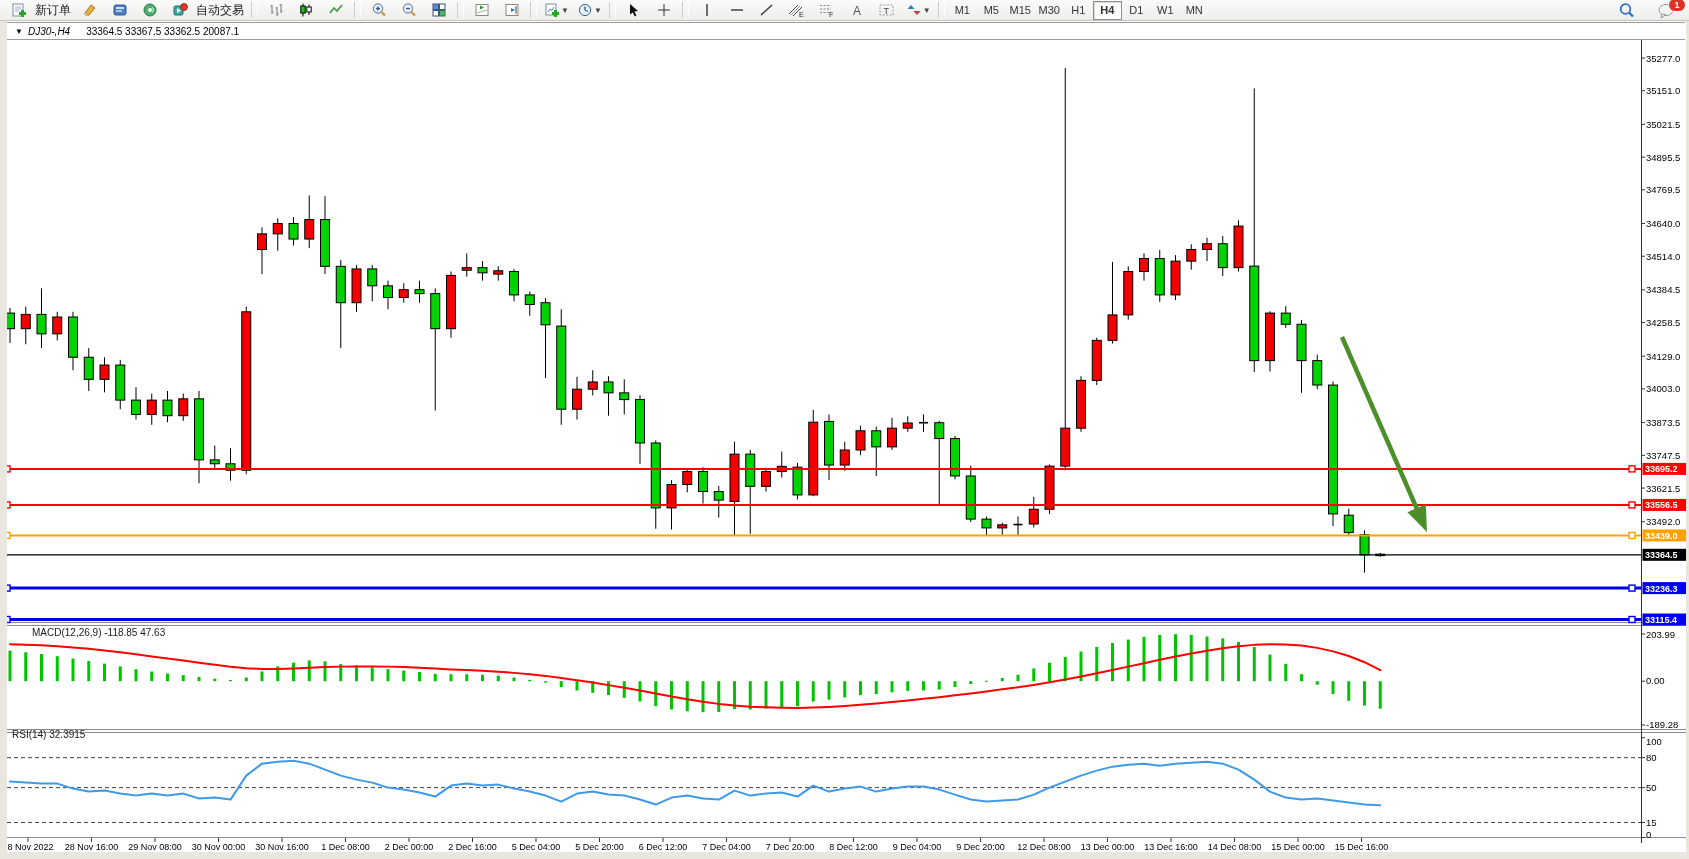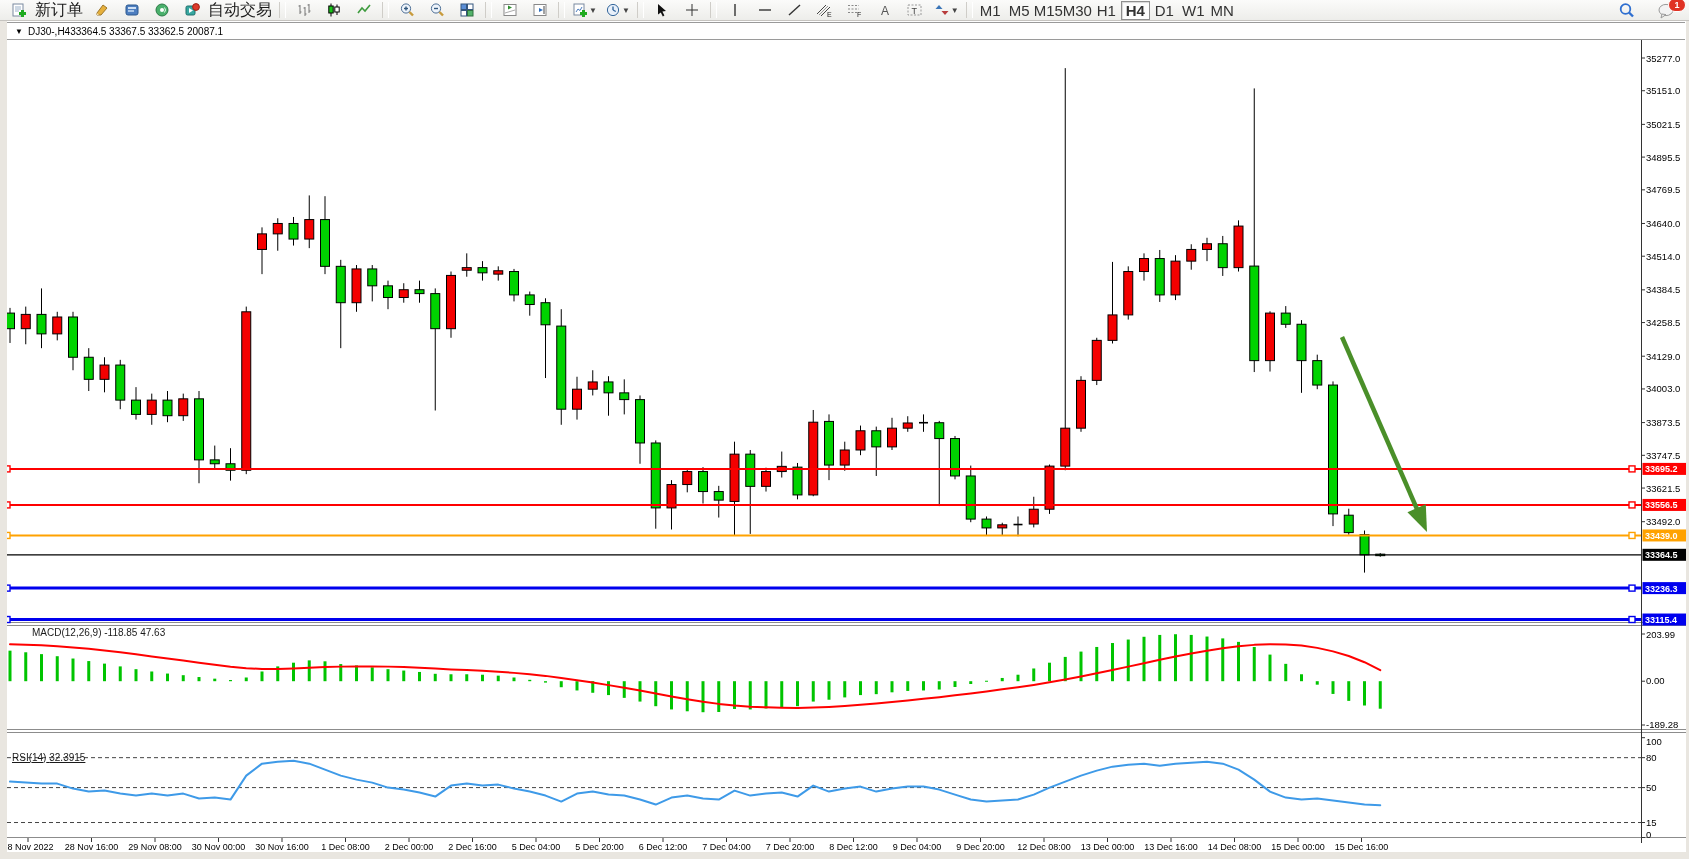--- a/index.html
+++ b/index.html
@@ -3,34 +3,34 @@
 <meta charset="utf-8">
 <style>
   html,body{margin:0;padding:0;background:#FFFFFF;width:1689px;height:859px;position:relative;
             font-family:"Liberation Sans",sans-serif;-webkit-font-smoothing:antialiased;overflow:hidden;}
   
   .toolbar{position:absolute;left:0;top:0;width:1689px;height:21px;background:linear-gradient(#fbfbfa,#ededea);
            border-bottom:1px solid #c6c4c0;display:flex;align-items:center;padding-left:4px;box-sizing:border-box;z-index:20;}
   .tbtn{height:18px;min-width:22px;display:inline-flex;align-items:center;justify-content:center;
         padding:0 2px;margin:0 1px;border:1px solid transparent;border-radius:2px;cursor:default;}
   .tbtn svg{display:block}
-  .tlabel{font-size:16px;color:#1a1a1a;margin:0 4px 0 1px;white-space:nowrap;}
+  .tlabel{font-size:12px;color:#1a1a1a;margin:0 4px 0 1px;white-space:nowrap;}
   .sep{width:5px;height:16px;margin:0 3px;border-left:1px solid #cfcdc8;border-right:1px solid #ffffff;}
-  .tf{font-size:15px;color:#333;width:27px;height:17px;display:inline-flex;align-items:center;justify-content:center;
+  .tf{font-size:11px;color:#333;width:27px;height:17px;display:inline-flex;align-items:center;justify-content:center;
       margin:0;border:1px solid transparent;}
   .tf.active{background:#fdfdfd;border:1px solid #8f8f8f;box-shadow:inset 1px 1px 1px rgba(0,0,0,.15);font-weight:bold;}
   .tb-right{position:absolute;right:8px;top:1px;display:flex;align-items:center;}
   .badge{position:absolute;top:-4px;right:-7px;background:#e03224;color:#fff;border-radius:8px;min-width:12px;height:12px;
          font-size:9px;font-weight:bold;display:flex;align-items:center;justify-content:center;padding:0 2px;border:1px solid #fff;}
   .chat-wrap{position:relative;margin-left:10px;}
   
   .title-strip{position:absolute;left:7px;top:22px;width:1678px;height:16px;background:#ffffff;border-top:1px solid #9a9a9a;
                border-bottom:1px solid #9a9a9a;z-index:6;display:flex;align-items:center;font-size:10px;color:#000;}
   .title-strip .tri{font-size:8px;margin:0 5px 0 8px;color:#000;}
-  .title-strip .sym{margin-right:0;}
+  .title-strip .sym{margin-right:16px;font-style:italic;}
   .pane-label{position:absolute;font-size:10px;color:#1a1a1a;z-index:6;white-space:pre;}
   .frame-left{position:absolute;left:0;top:21px;width:7px;height:838px;background:#e9e6e0;z-index:5;}
   .frame-right{position:absolute;right:0;top:21px;width:3px;height:838px;background:#e9e6e0;z-index:5;}
   .frame-bottom{position:absolute;left:0;top:852px;width:1689px;height:7px;background:#e9e6e0;z-index:5;}
   #chart-svg{position:absolute;left:0;top:0;z-index:1;}
   #chart-svg text{font-family:"Liberation Sans",sans-serif;}
 </style>
 </head>
 <body>
 
@@ -304,21 +304,21 @@
   </div>
 </div>
 
 <div class="title-strip">
   <span class="tri">▼</span>
   <span class="sym">DJ30-,H4</span>
   <span>33364.5 33367.5 33362.5 20087.1</span>
 </div>
 
 <div class="pane-label" style="left:12px;top:627px;padding-left:20px;"><span>MACD(12,26,9)</span> <span>-118.85</span> <span>47.63</span></div>
-<div class="pane-label" style="left:12px;top:752px;text-decoration:underline;"><span>RSI(14)</span> <span>32.3915</span></div>
+<div class="pane-label" style="left:12px;top:729px;"><span>RSI(14)</span> <span>32.3915</span></div>
 
 <div class="frame-left"></div>
 <div class="frame-right"></div>
 <div class="frame-bottom"></div>
 
 <svg id="chart-svg" width="1689" height="859" viewBox="0 0 1689 859">
     <g>
       <line x1="7" y1="622.5" x2="1686" y2="622.5" stroke="#8c8c8c" stroke-width="1"></line>
       <line x1="7" y1="625.5" x2="1686" y2="625.5" stroke="#8c8c8c" stroke-width="1"></line>
       <line x1="7" y1="729.5" x2="1686" y2="729.5" stroke="#8c8c8c" stroke-width="1"></line>

